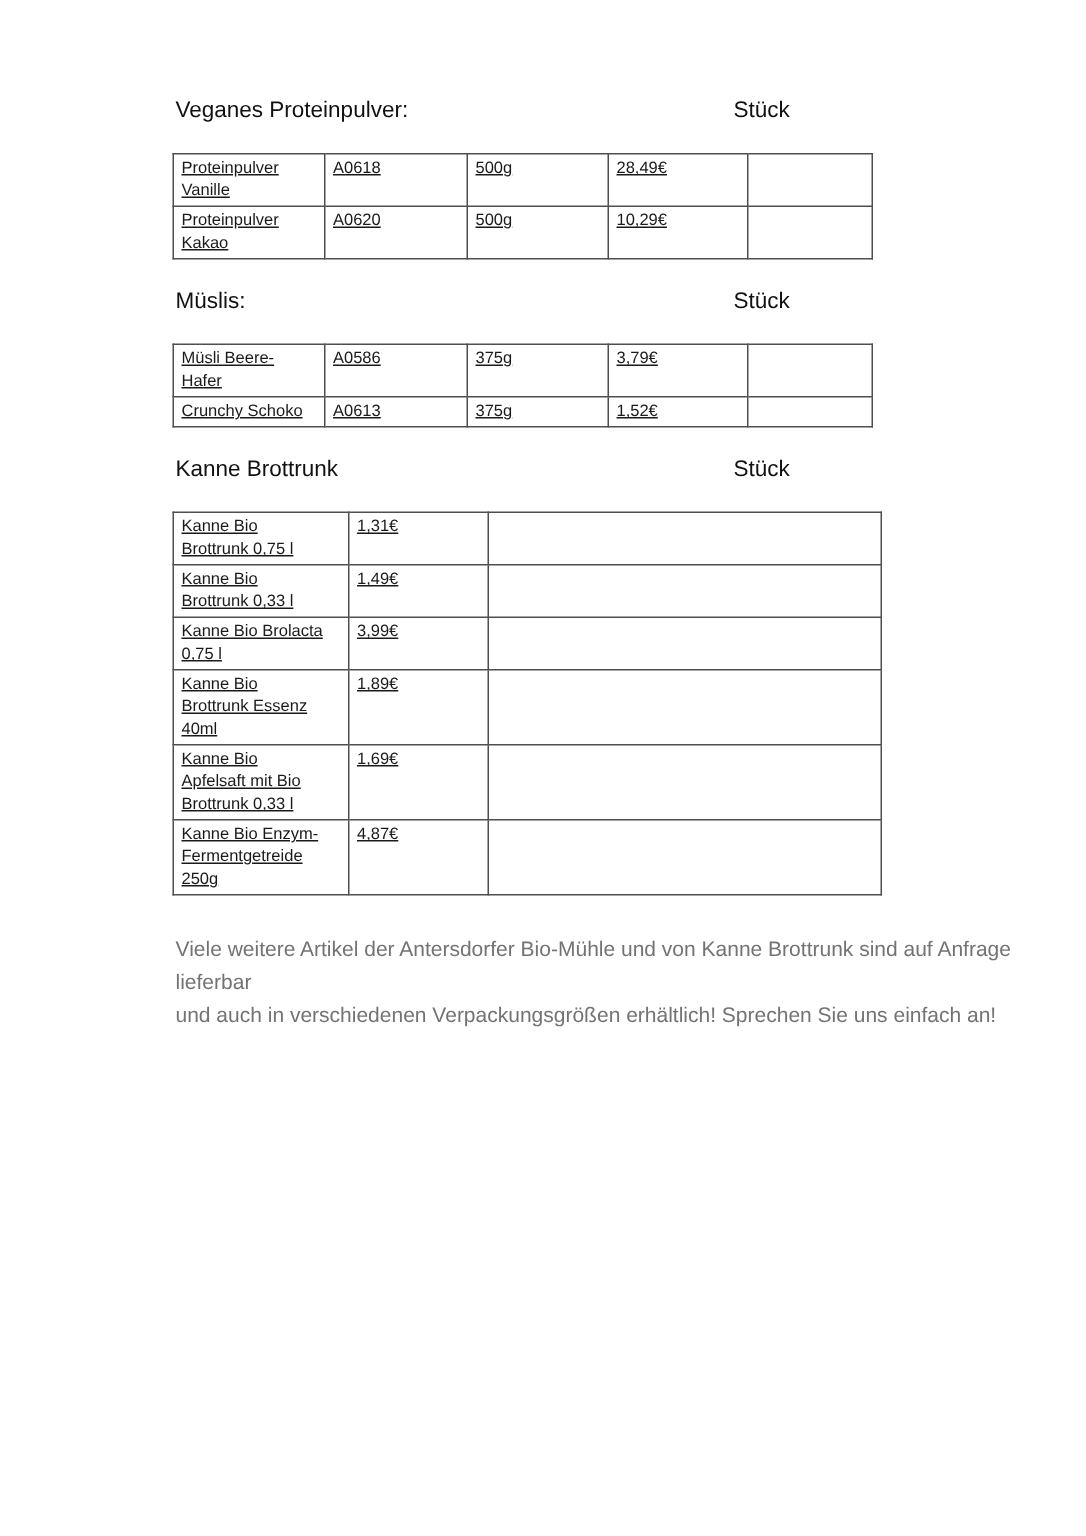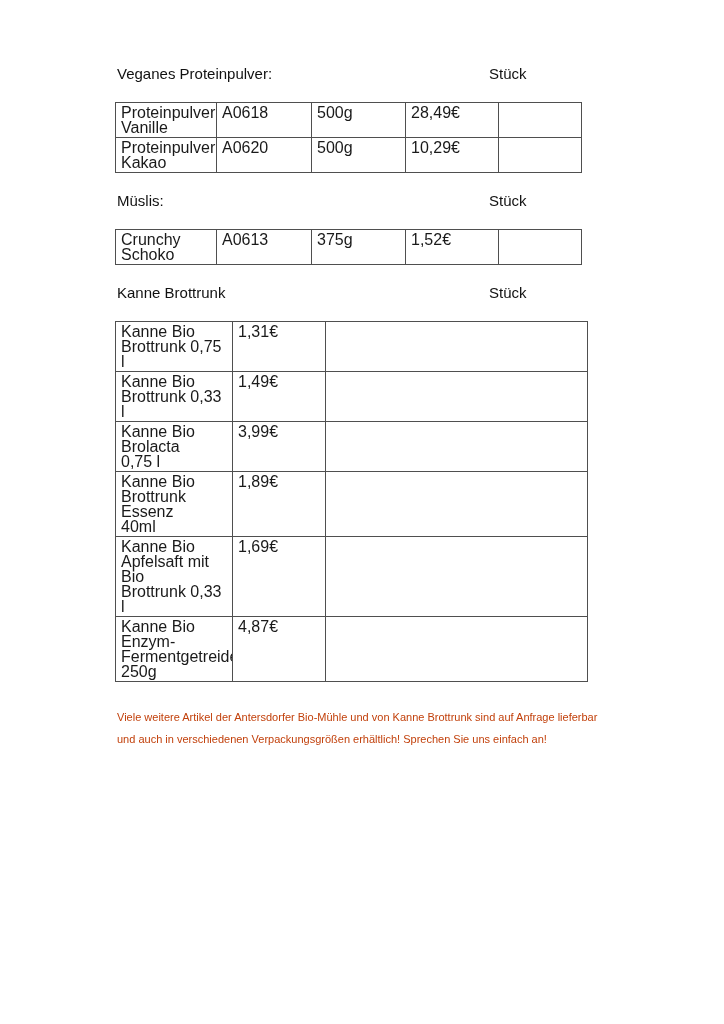--- a/index.html
+++ b/index.html
@@ -35,34 +35,35 @@
   .tbl {
     border-collapse: collapse;
     table-layout: fixed;
     margin-left: -2px;
     margin-bottom: 18px;
   }
   .t5 { width: 466px; }
   .t3 { width: 472px; }
   .tbl td {
     border: 1px solid var(--border-color, #4f4f4f);
-    font-size: 16px;
+    font-size: 11px;
     line-height: 15px;
     padding: 2px 4px 2px 5px;
     vertical-align: top;
     white-space: pre-line;
     overflow: hidden;
+    text-decoration: underline;
   }
   .footer-note {
     margin: 24px 0 0 84px;
     width: 600px;
-    font-size: 11px;
+    font-size: 14px;
     line-height: 22px;
     white-space: pre-line;
-    color: #c2410c;
+    color: #737373;
   }
 </style>
 </head>
 <body>
 
 <div class="page" style="--bg-color: #ffffff; --text-color: #1a1a1a; --border-color: #4f4f4f;">
 
   <section class="sec">
     <div class="heading-row">
       <span>Veganes Proteinpulver:</span>
@@ -104,20 +105,28 @@
     </div>
     <table class="tbl t5">
       <colgroup>
         <col style="width:101px">
           <col style="width:95px">
           <col style="width:94px">
           <col style="width:93px">
           <col style="width:83px">
       </colgroup>
       <tbody>
+          <tr>
+            <td>Müsli Beere-
+Hafer</td>
+            <td>A0586</td>
+            <td>375g</td>
+            <td>3,79€</td>
+            <td></td>
+          </tr>
           <tr>
             <td>Crunchy Schoko</td>
             <td>A0613</td>
             <td>375g</td>
             <td>1,52€</td>
             <td></td>
           </tr>
         </tbody>
     </table>
   </section>

